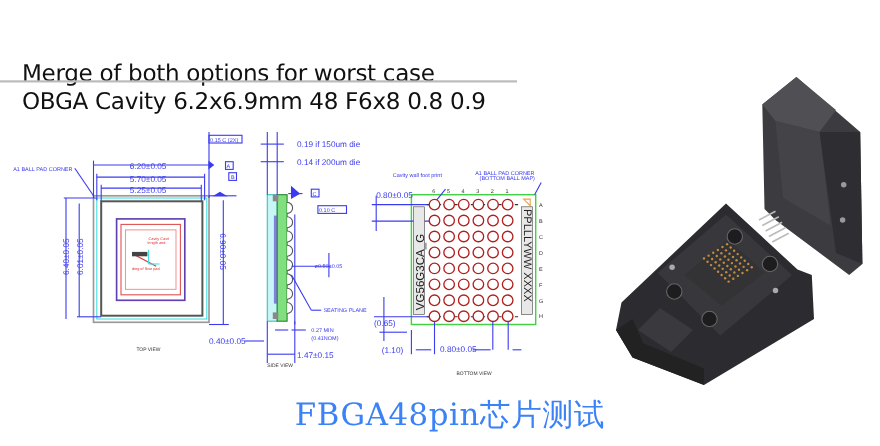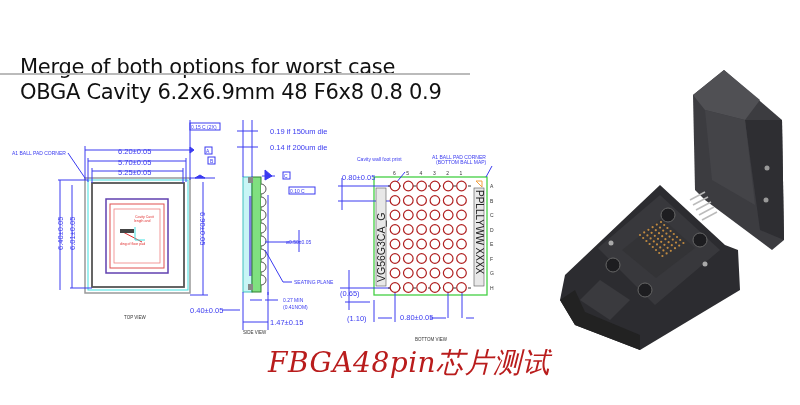--- a/index.html
+++ b/index.html
@@ -1,20 +1,20 @@
 <!DOCTYPE html>
 <html><head>
 <meta charset="utf-8">
 <style>
   html,body{margin:0;padding:0;background:#fff;}
   body{width:800px;height:405px;position:relative;overflow:hidden;font-family:"Liberation Sans",sans-serif;}
   .hdr1{position:absolute;left:20px;top:39px;font-size:21px;color:#111;font-family:"DejaVu Sans",sans-serif;letter-spacing:-0.3px;margin-top:16px;}
   .rule{position:absolute;left:0;top:73px;width:470px;height:2px;background:#bbb;}
   .hdr2{position:absolute;left:20px;top:80px;font-size:21px;color:#111;font-family:"DejaVu Sans",sans-serif;letter-spacing:-0.3px;}
-  .caption{position:absolute;left:268px;top:344px;font-size:28px;color:#b91c1c;font-family:"DejaVu Serif",serif;letter-spacing:0.5px;font-style:italic;}
+  .caption{position:absolute;left:268px;top:358px;font-size:28px;color:#3b82f6;font-family:"DejaVu Serif",serif;letter-spacing:0.5px;}
   svg text{font-family:"Liberation Sans",sans-serif;}
   .photo{position:absolute;left:540px;top:55px;width:260px;height:305px;}
 </style>
 </head>
 <body>
 
 <div class="hdr1">Merge of both options for worst case</div>
 <div class="rule"></div>
 <div class="hdr2">OBGA Cavity 6.2x6.9mm 48 F6x8 0.8 0.9</div>
 

